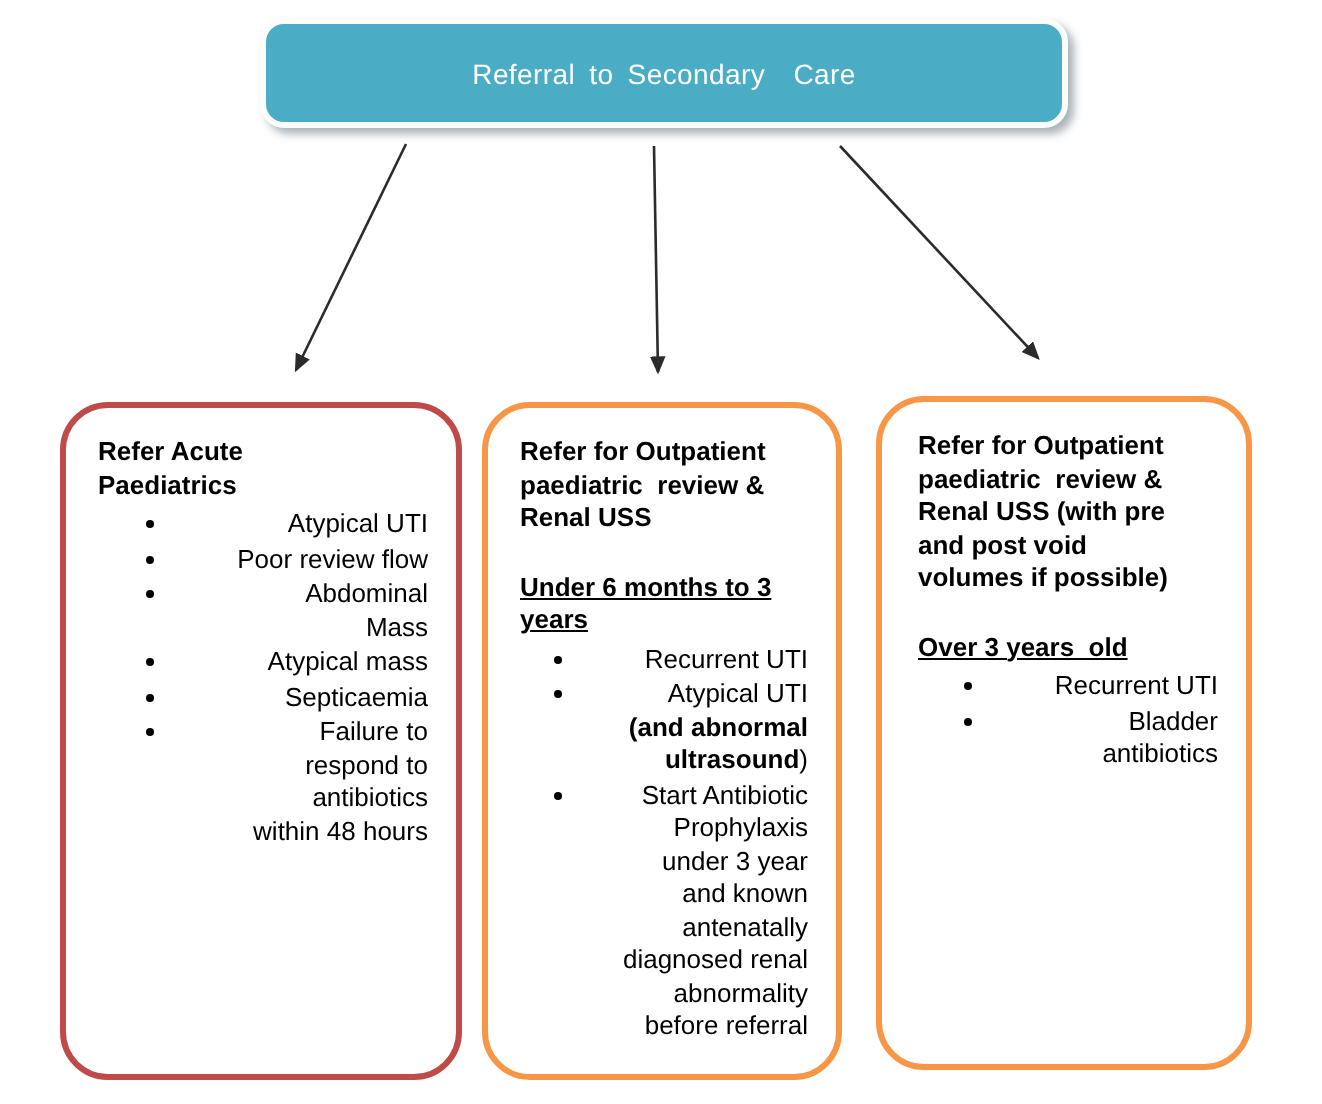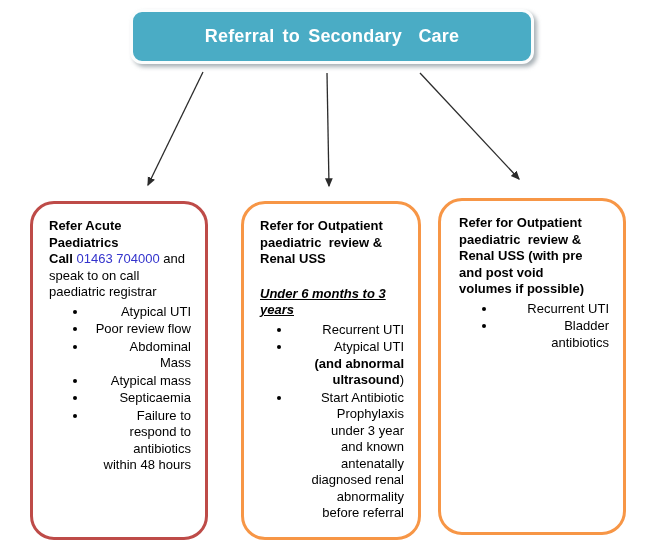--- a/index.html
+++ b/index.html
@@ -10,37 +10,37 @@
   }
   
   .title-box{
     position:absolute;left:130px;top:9px;width:404px;height:55px;
     background:#4AACC5;border:3px solid #fbfdfd;border-radius:12px;
     box-shadow:3px 3px 4px rgba(125,136,144,.65);
     display:flex;align-items:center;justify-content:center;
     box-sizing:border-box;
   }
   .title-box .t{
-    color:#ffffff;font-weight:bold;font-size:18px;word-spacing:3px;
+    color:#ffffff;font-weight:normal;font-size:14px;word-spacing:3px;
     letter-spacing:.2px;white-space:pre-line;text-align:center;
   }
   
   .arrows{position:absolute;left:0;top:0;width:661px;height:552px;pointer-events:none;}
   
   .refbox{
     position:absolute;box-sizing:border-box;border-radius:24px;
     padding:14px 14px 14px 16px;background:#ffffff;
     font-size:13px;line-height:16.5px;
   }
-  .box-1{left:30px;top:201px;width:178px;height:339px;border:3px solid #BE4B48;}
+  .box-1{left:30px;top:201px;width:201px;height:339px;border:3px solid #BE4B48;}
   .box-2{left:241px;top:201px;width:180px;height:339px;border:3px solid #F79646;}
   .box-3{left:438px;top:198px;width:188px;height:337px;border:3px solid #F79646;padding-left:18px;}
   .bt{font-weight:bold;}
   .pre{white-space:pre-line;}
-  .sub{font-weight:bold;text-decoration:underline;margin-top:18px;font-style:italic;}
+  .sub{font-weight:bold;text-decoration:underline;margin-top:18px;}
   .contact{margin-top:0;}
   .phone{color:#3333CC;}
   .refbox ul{margin:3px 0 0 0;padding:0 0 0 39px;list-style:disc;}
   .box-2 ul{padding-left:32px;}
   .box-3 ul{padding-left:38px;}
   .refbox li{margin:0 0 1px 0;padding-left:2px;text-align:right;}
 </style>
 </head>
 <body>
 
@@ -57,22 +57,20 @@
       </marker>
     </defs>
     <line x1="203" y1="72" x2="148" y2="185" stroke="#2B2B2B" stroke-width="1.3" marker-end="url(#ah)"></line>
     <line x1="327" y1="73" x2="329" y2="186" stroke="#2B2B2B" stroke-width="1.3" marker-end="url(#ah)"></line>
     <line x1="420" y1="73" x2="519" y2="179" stroke="#2B2B2B" stroke-width="1.3" marker-end="url(#ah)"></line>
   </svg>
 
   <div class="refbox box-1">
     <div class="bt"><span class="pre">Refer Acute
 Paediatrics</span></div>
-    <div class="contact"><b>Call</b> <span class="phone">01463 704000</span> <span class="pre">and speak to on call
-paediatric registrar</span></div>
     <ul>
       <li><span class="pre">Atypical UTI</span></li>
       <li><span class="pre">Poor review flow</span></li>
       <li><span class="pre">Abdominal
 Mass</span></li>
       <li><span class="pre">Atypical mass</span></li>
       <li><span class="pre">Septicaemia</span></li>
       <li><span class="pre">Failure to
 respond to
 antibiotics
@@ -101,20 +99,21 @@
 before referral</span></li>
     </ul>
   </div>
 
   <div class="refbox box-3">
     <div class="bt"><span class="pre">Refer for Outpatient
 paediatric&nbsp; review &amp;
 Renal USS (with pre
 and post void
 volumes if possible)</span></div>
+    <div class="sub"><span class="pre">Over 3 years&nbsp; old</span></div>
     <ul>
       <li><span class="pre">Recurrent UTI</span></li>
       <li><span class="pre">Bladder
 antibiotics</span></li>
     </ul>
   </div>
 
 </div>
 
 </body></html>

